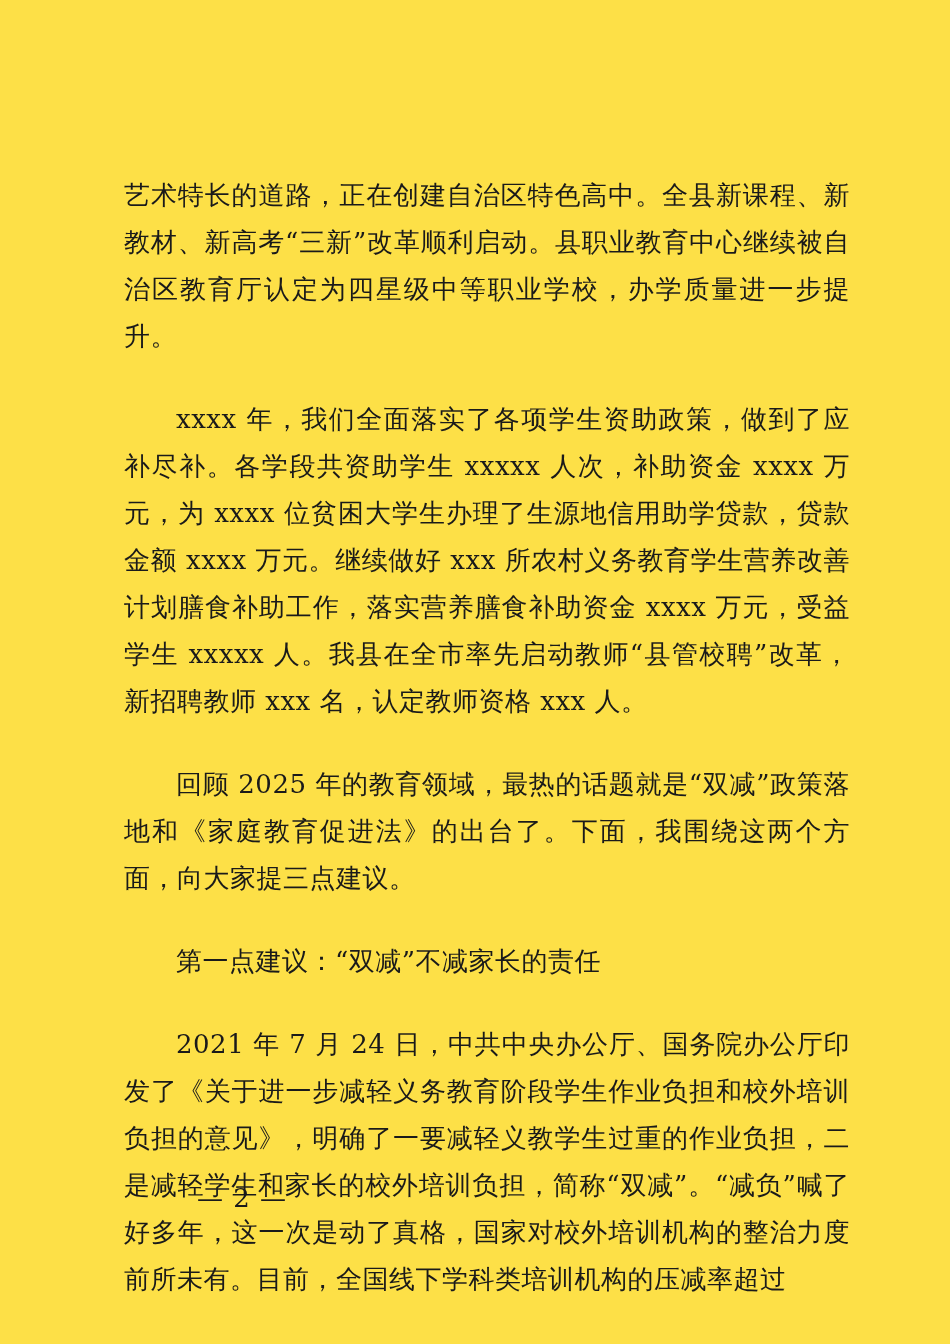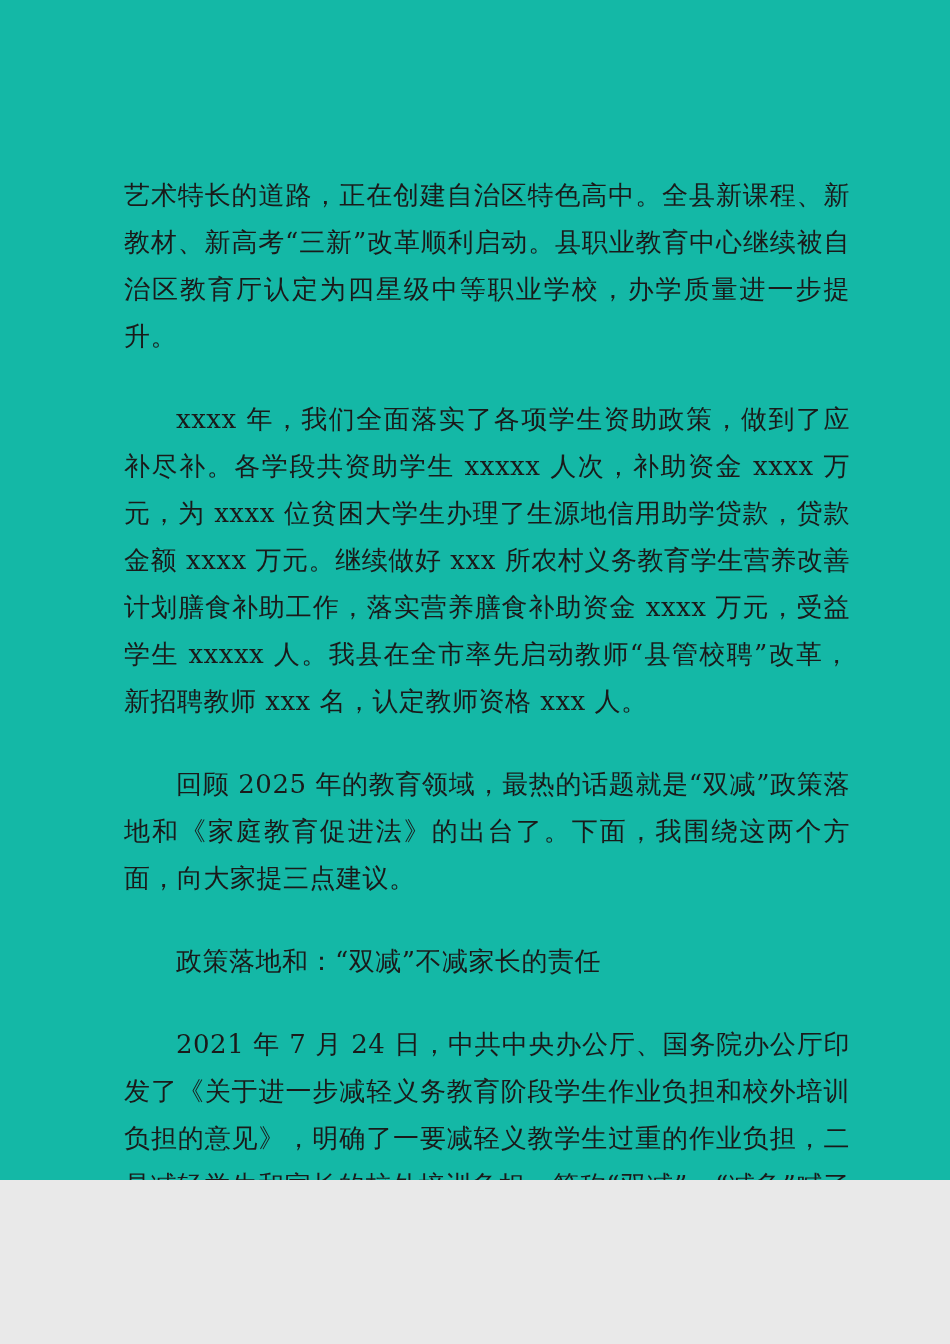--- a/index.html
+++ b/index.html
@@ -3,23 +3,23 @@
 <meta charset="utf-8">
 <style>
   html, body {
     margin: 0;
     padding: 0;
     background: #e9e9e9;
   }
   .page {
     position: relative;
     width: 950px;
-    height: 1180px;
+    height: 1344px;
     margin: 0 auto;
-    background: #14b8a6;
+    background: #fde047;
     overflow: hidden;
     font-family: "DejaVu Serif", "Liberation Serif", serif;
   }
   .body-text {
     position: absolute;
     left: 124px;
     top: 172px;
     width: 726px;
     color: #1a1a1a;
     font-size: 26px;
@@ -47,17 +47,17 @@
   }
 </style>
 </head>
 <body>
 
 <div class="page">
   <main class="body-text" id="doc-body">
       <p class="para">艺术特长的道路，正在创建自治区特色高中。全县新课程、新教材、新高考“三新”改革顺利启动。县职业教育中心继续被自治区教育厅认定为四星级中等职业学校，办学质量进一步提升。</p>
       <p class="para indented">xxxx 年，我们全面落实了各项学生资助政策，做到了应补尽补。各学段共资助学生 xxxxx 人次，补助资金 xxxx 万元，为 xxxx 位贫困大学生办理了生源地信用助学贷款，贷款金额 xxxx 万元。继续做好 xxx 所农村义务教育学生营养改善计划膳食补助工作，落实营养膳食补助资金 xxxx 万元，受益学生 xxxxx 人。我县在全市率先启动教师“县管校聘”改革，新招聘教师 xxx 名，认定教师资格 xxx 人。</p>
       <p class="para indented">回顾 2025 年的教育领域，最热的话题就是“双减”政策落地和《家庭教育促进法》的出台了。下面，我围绕这两个方面，向大家提三点建议。</p>
-      <p class="para indented">政策落地和：“双减”不减家长的责任</p>
+      <p class="para indented">第一点建议：“双减”不减家长的责任</p>
       <p class="para indented">2021 年 7 月 24 日，中共中央办公厅、国务院办公厅印发了《关于进一步减轻义务教育阶段学生作业负担和校外培训负担的意见》，明确了一要减轻义教学生过重的作业负担，二是减轻学生和家长的校外培训负担，简称“双减”。“减负”喊了好多年，这一次是动了真格，国家对校外培训机构的整治力度前所未有。目前，全国线下学科类培训机构的压减率超过</p>
     </main>
   <footer class="page-number">— 2 —</footer>
 </div>
 
 </body></html>

